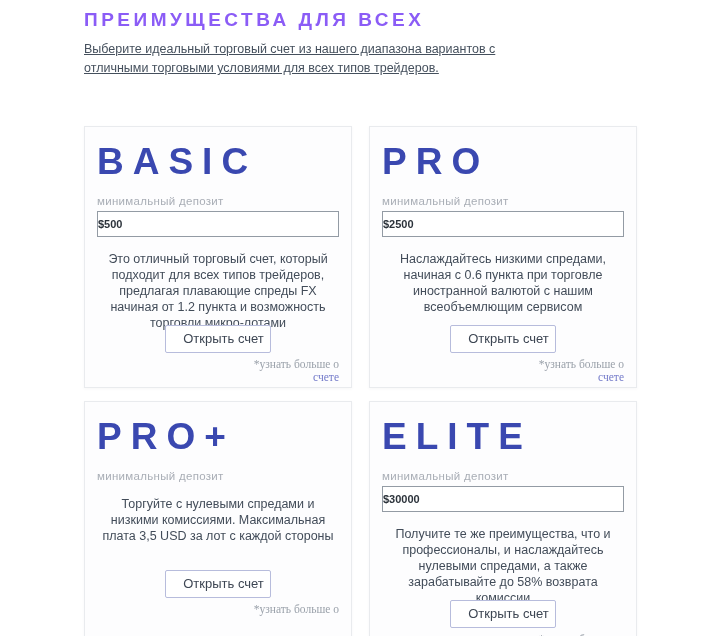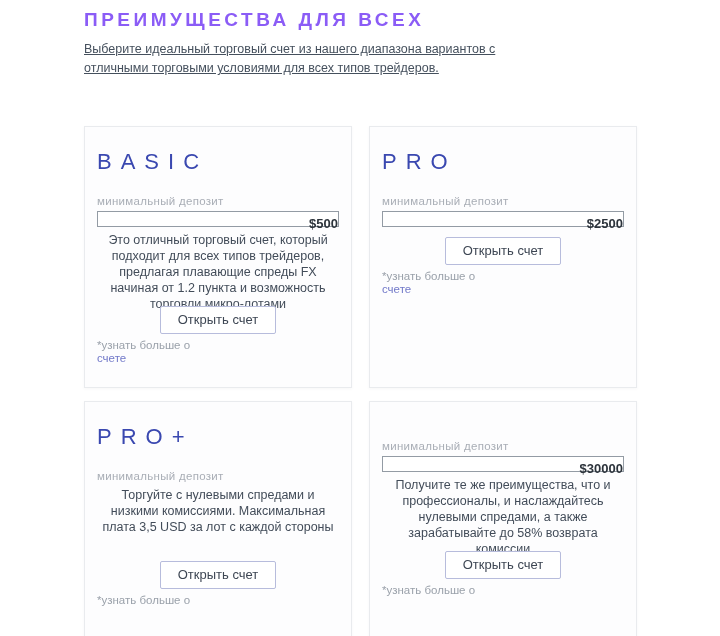--- a/index.html
+++ b/index.html
@@ -38,71 +38,72 @@
 
   .card {
     width: 268px;
     height: 262px;
     background: #fdfdfe;
     border: 1px solid #e9ebee;
     box-shadow: 0 1px 3px rgba(40,50,70,0.04);
     padding: 20px 12px 12px 12px;
   }
   .card-title {
-    font-size: 22px;
-    font-weight: normal;
+    font-size: 37px;
+    font-weight: bold;
     letter-spacing: 9px;
     color: var(--accent, #3a48b0);
     line-height: 30px;
     white-space: nowrap;
   }
   .deposit-label {
     margin-top: 18px;
     font-size: 11.5px;
     line-height: 12px;
     color: #a9aeb6;
     letter-spacing: 0.3px;
   }
   .deposit-input {
     margin-top: 4px;
-    height: 16px;
+    height: 26px;
     line-height: 24px;
     border: 1px solid #939ba4;
     background: #ffffff;
-    text-align: right;
-    font-size: 13px;
+    text-align: left;
+    font-size: 11px;
     font-weight: bold;
     color: #2c333b;
   }
   .card-desc {
-    margin: 5px auto 0 auto;
+    margin: 14px auto 0 auto;
     height: 64px;
     max-width: 252px;
     font-size: 12.5px;
     line-height: 16px;
     text-align: center;
     color: #424c59;
   }
   .btn-row { margin-top: 10px; text-align: center; }
   .open-btn {
     display: inline-block;
     background: #ffffff;
     border: 1px solid #b7bcdc;
     border-radius: 2px;
-    padding: 5px 17px 6px 17px;
+    padding: 5px 6px 6px 17px;
     font-family: "Liberation Sans", sans-serif;
     font-size: 13px;
     color: #3d4653;
     cursor: pointer;
   }
   .more {
     margin-top: 5px;
-    text-align: left;
+    text-align: right;
     font-size: 11.5px;
     line-height: 13px;
+    font-family: Liberation Serif, serif;
   }
   .more-prefix { color: #9aa1aa; display: block; }
   .more-link {
     color: var(--link, #7279c9);
     display: inline-block;
     text-decoration: none;
     cursor: pointer;
   }
 </style>
 </head>
@@ -124,20 +125,21 @@
     <div class="more">
       <span class="more-prefix">*узнать больше о</span>
       <a class="more-link">счете</a>
     </div>
   </div>
 
   <div class="card">
     <h2 class="card-title">PRO</h2>
     <div class="deposit-label">минимальный депозит</div>
     <div class="deposit-input">$2500</div>
+    <p class="card-desc">Наслаждайтесь низкими спредами, начиная с 0.6 пункта при торговле иностранной валютой с нашим всеобъемлющим сервисом</p>
     <div class="btn-row">
       <button class="open-btn">Открыть счет</button>
     </div>
     <div class="more">
       <span class="more-prefix">*узнать больше о</span>
       <a class="more-link">счете</a>
     </div>
   </div>
 
   <div class="card">
@@ -147,20 +149,21 @@
     <div class="btn-row">
       <button class="open-btn">Открыть счет</button>
     </div>
     <div class="more">
       <span class="more-prefix">*узнать больше о</span>
 
     </div>
   </div>
 
   <div class="card">
+    <h2 class="card-title">ELITE</h2>
     <div class="deposit-label">минимальный депозит</div>
     <div class="deposit-input">$30000</div>
     <p class="card-desc">Получите те же преимущества, что и профессионалы, и наслаждайтесь нулевыми спредами, а также зарабатывайте до 58% возврата комиссии</p>
     <div class="btn-row">
       <button class="open-btn">Открыть счет</button>
     </div>
     <div class="more">
       <span class="more-prefix">*узнать больше о</span>
 
     </div>

